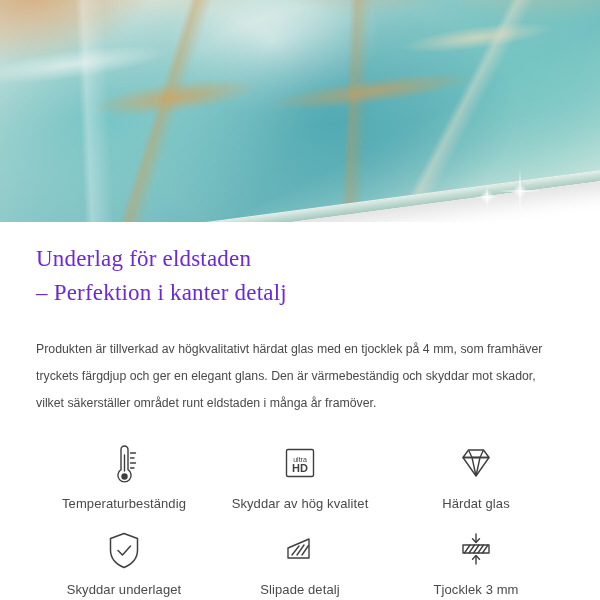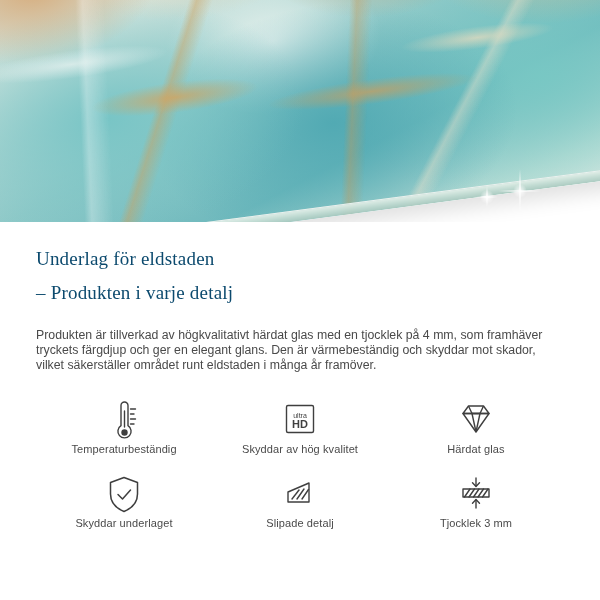--- a/index.html
+++ b/index.html
@@ -111,31 +111,31 @@
   .sparkle.small:before { width: 22px; }
   .sparkle.small:after { height: 22px; }
 
   
   .content {
     padding: 0 36px;
   }
   .headline {
     margin-top: 20px;
     font-family: "Liberation Serif", serif;
-    font-size: 19px;
+    font-size: 23px;
     line-height: 34px;
-    color: #0c4a6e;
+    color: #6d28d9;
     font-weight: 400;
     letter-spacing: .2px;
   }
   .headline .line2 { display: block; }
   .body-copy {
-    margin-top: 18px;
+    margin-top: 26px;
     font-size: 12.3px;
-    line-height: 15px;
+    line-height: 27px;
     color: #4a4a4a;
     max-width: 528px;
   }
 
   
   .features {
     margin-top: 26px;
     display: grid;
     grid-template-columns: repeat(3, 1fr);
     row-gap: 18px;
@@ -146,21 +146,22 @@
     align-items: center;
     justify-content: flex-start;
   }
   .feature-icon {
     height: 44px;
     display: flex;
     justify-content: center;
     color: #3f3f3f;
   }
   .feature-label {
-    font-size: 11px;
+    margin-top: 9px;
+    font-size: 13px;
     color: #4a4a4a;
     letter-spacing: .1px;
   }
   svg { display: block; }
 </style>
 </head>
 <body>
 
 <div class="page">
 
@@ -179,21 +180,21 @@
       <div class="sparkle small">
         <div class="sparkle-core"></div>
       </div>
     </div>
   </div>
 
   <div class="content">
 
     <h1 class="headline">
       <span>Underlag för eldstaden</span>
-      <span class="line2">– Produkten i varje detalj</span>
+      <span class="line2">– Perfektion i kanter detalj</span>
     </h1>
 
     <p class="body-copy">Produkten är tillverkad av högkvalitativt härdat glas med en tjocklek på 4 mm, som framhäver tryckets färgdjup och ger en elegant glans. Den är värmebeständig och skyddar mot skador, vilket säkerställer området runt eldstaden i många år framöver.</p>
 
     <div class="features">
 
       <div class="feature">
         <div class="feature-icon">
           <svg width="40" height="44" viewBox="0 0 40 44" fill="none" stroke="#3f3f3f" stroke-width="1.4" stroke-linecap="round">
             <path d="M17 6.5a3.5 3.5 0 0 1 7 0v20.2a6.6 6.6 0 1 1-7 0V6.5z"></path>

